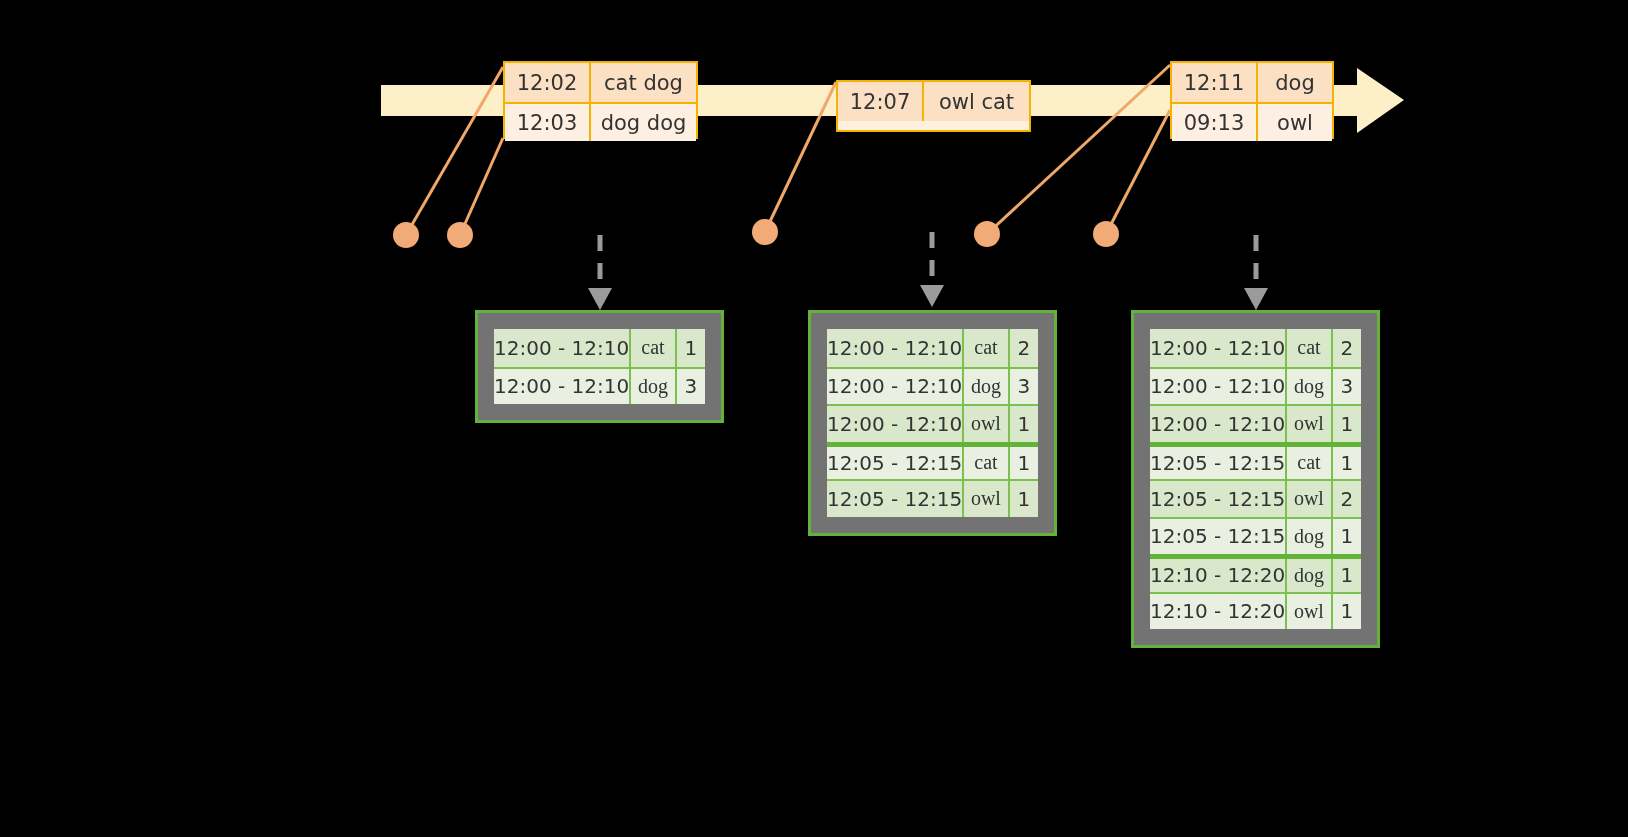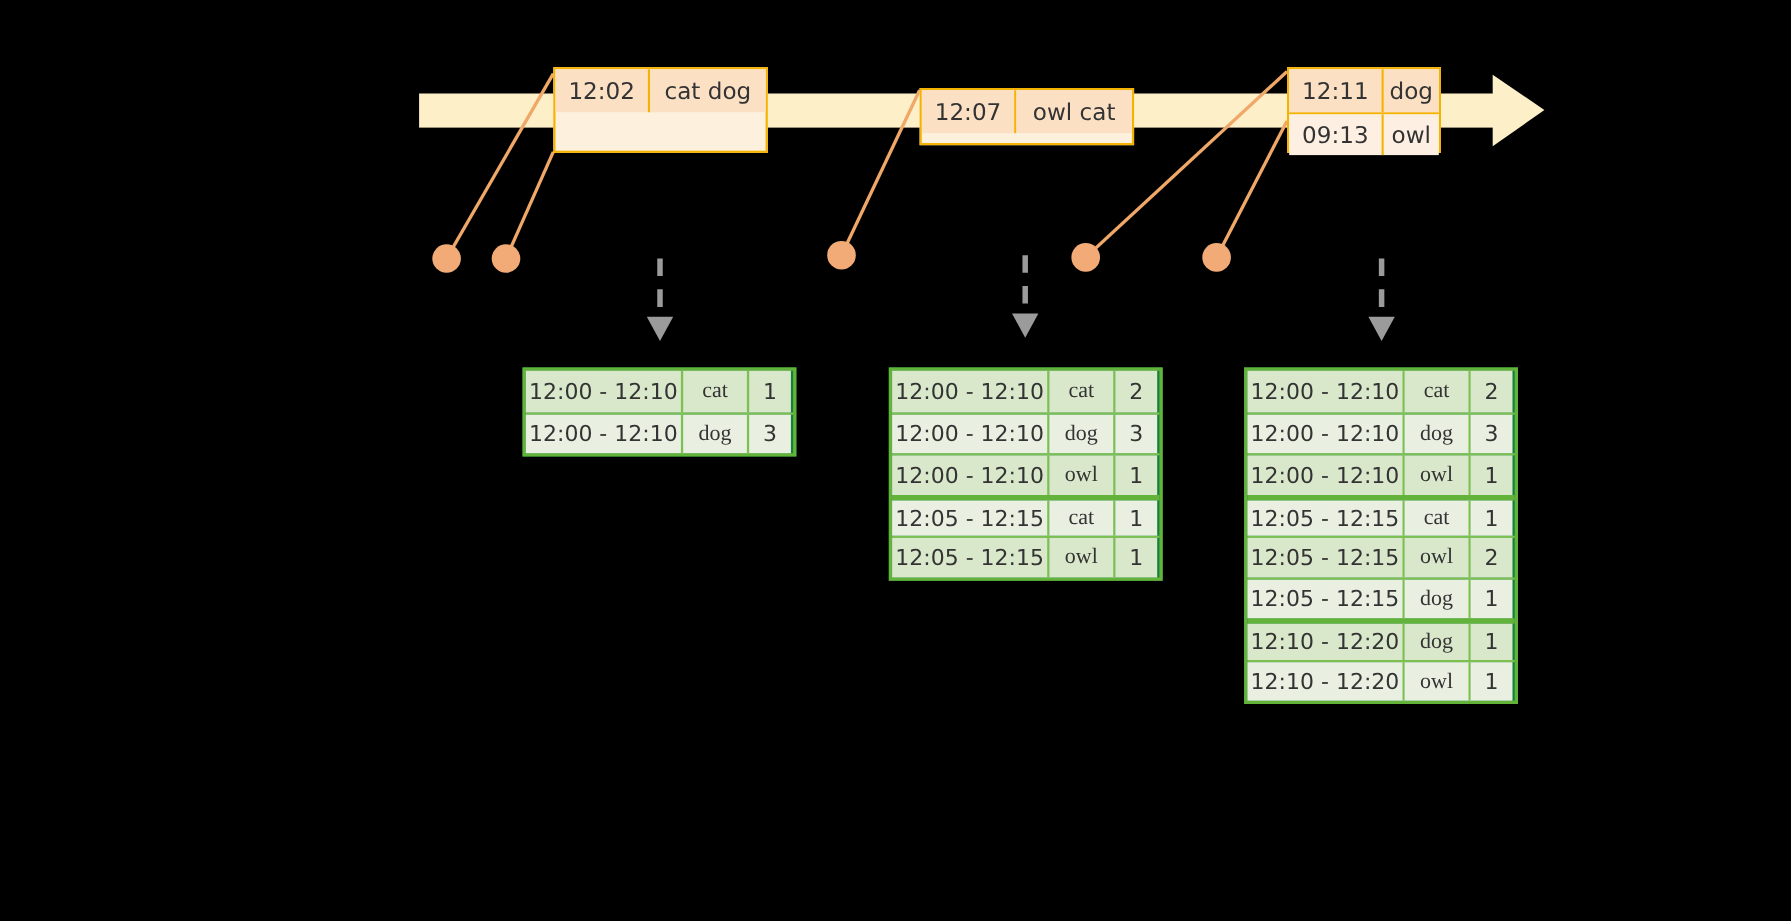--- a/index.html
+++ b/index.html
@@ -33,23 +33,22 @@
     white-space:nowrap;
   }
   .cell.time{width:86px;border-right:2px solid #f5b301;}
   .cell.val{flex:1;}
 
   
   .result-table{
     position:absolute;
     border:3px solid #63b23a;
     box-sizing:border-box;
-    background:#15803d;
-    padding:0;
-    margin-top:24px;
+    background:#737373;
+    padding:16px;
   }
   .res-row{
     display:flex;
     height:37.5px;
     box-sizing:border-box;
   }
   .res-row + .res-row{border-top:2px solid #7cc14f;}
   .res-row.grp{border-top:5px solid #63b23a;}
   .res-row.shade .rcell{background:#d9e7ca;}
   .res-row.plain .rcell{background:#e9f0e2;}
@@ -103,30 +102,34 @@
       <polygon points="920,285 944,285 932,307"></polygon>
       <polygon points="1244,288 1268,288 1256,310"></polygon>
     </g>
   </svg>
 
   <div class="event-box" id="eb1" style="left:503px;top:61px;width:195px;height:78px;">
     <div class="event-row shade">
       <div class="cell time">12:02</div>
       <div class="cell val">cat dog</div>
     </div>
+    <div class="event-row plain">
+      <div class="cell time">12:03</div>
+      <div class="cell val">dog dog</div>
+    </div>
   </div>
 
   <div class="event-box" id="eb2" style="left:836px;top:80px;width:195px;height:52px;">
     <div class="event-row shade">
       <div class="cell time">12:07</div>
       <div class="cell val">owl cat</div>
     </div>
   </div>
 
-  <div class="event-box" id="eb3" style="left:1170px;top:61px;width:140px;height:78px;">
+  <div class="event-box" id="eb3" style="left:1170px;top:61px;width:164px;height:78px;">
     <div class="event-row shade">
       <div class="cell time">12:11</div>
       <div class="cell val">dog</div>
     </div>
     <div class="event-row plain">
       <div class="cell time">09:13</div>
       <div class="cell val">owl</div>
     </div>
   </div>
 

